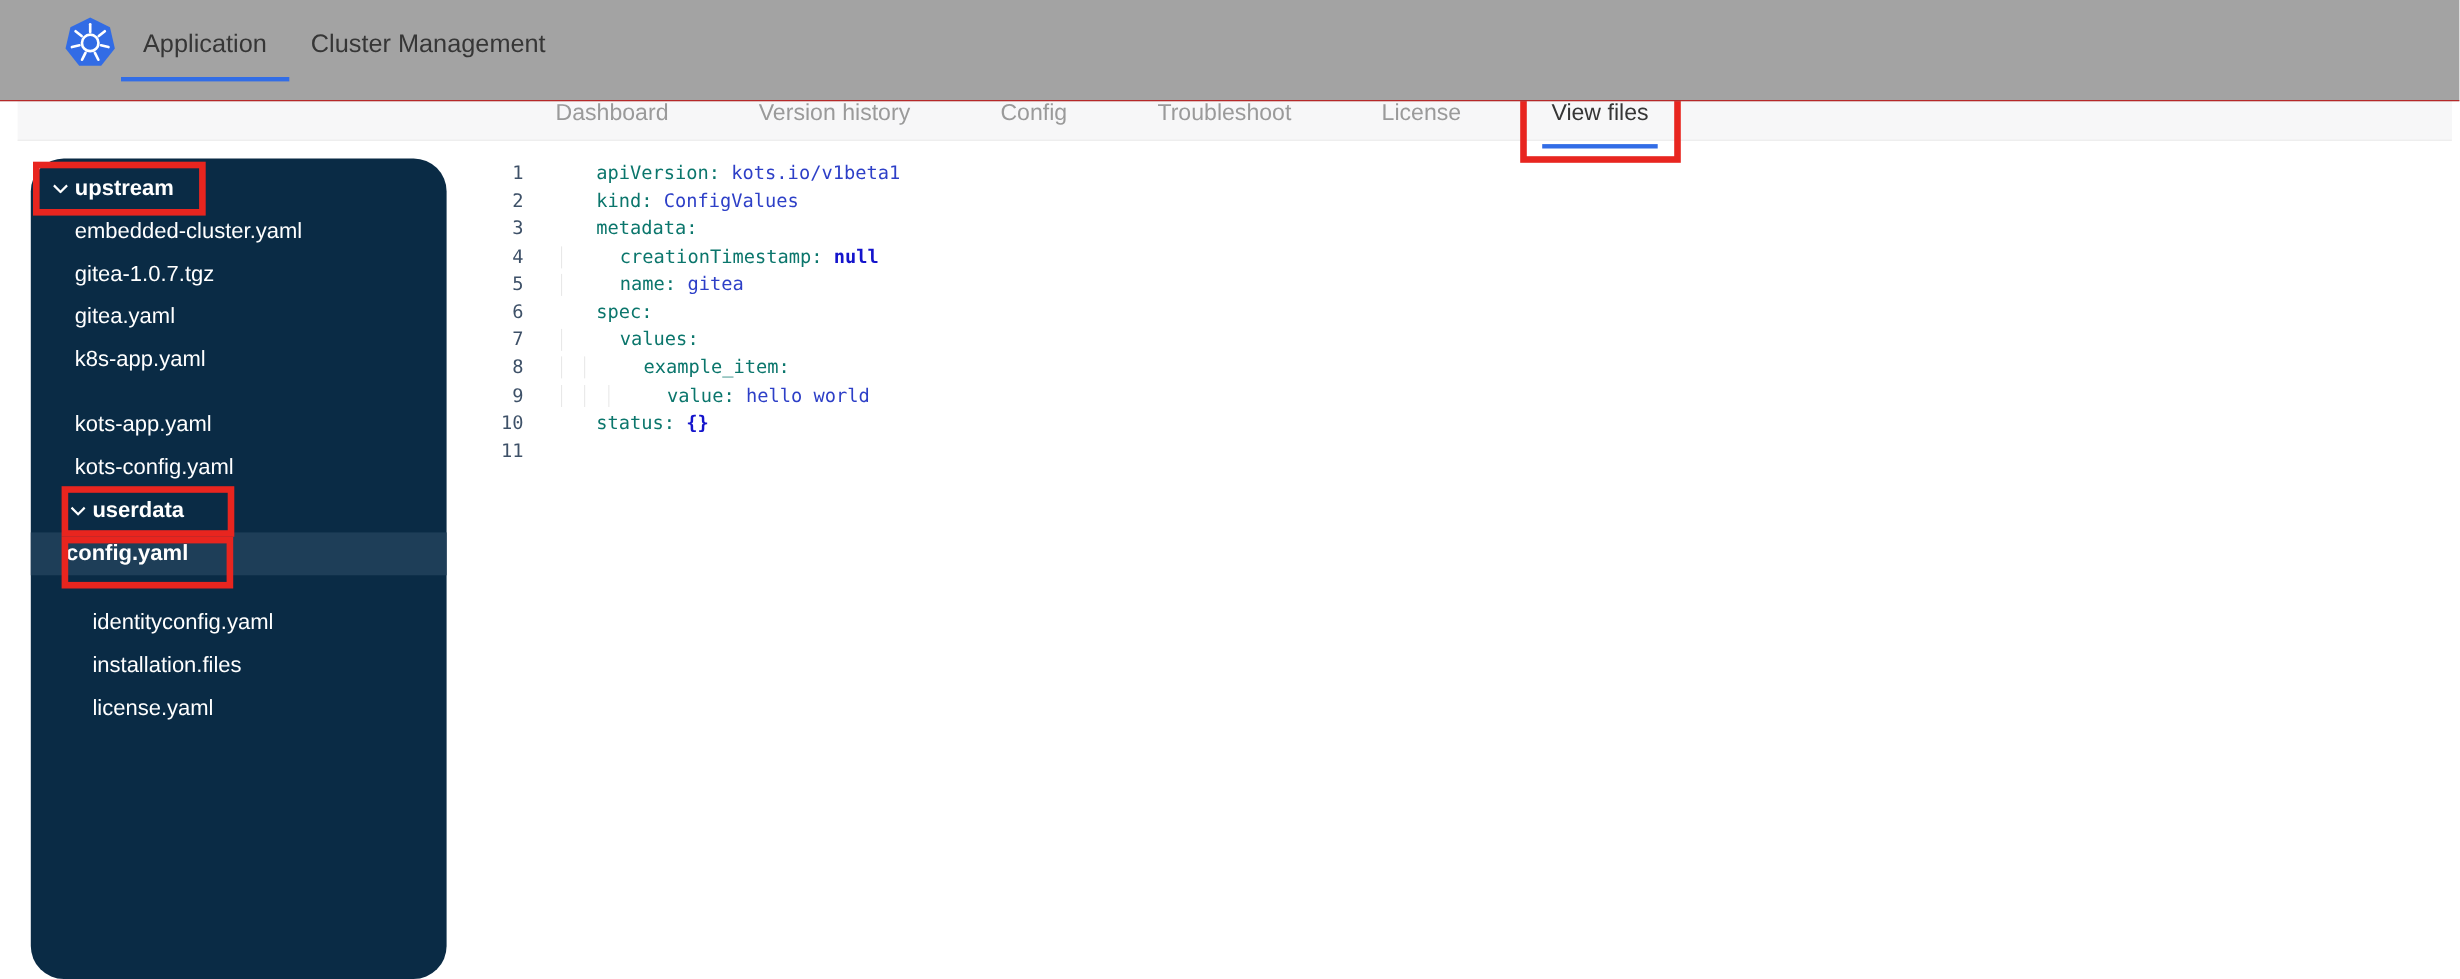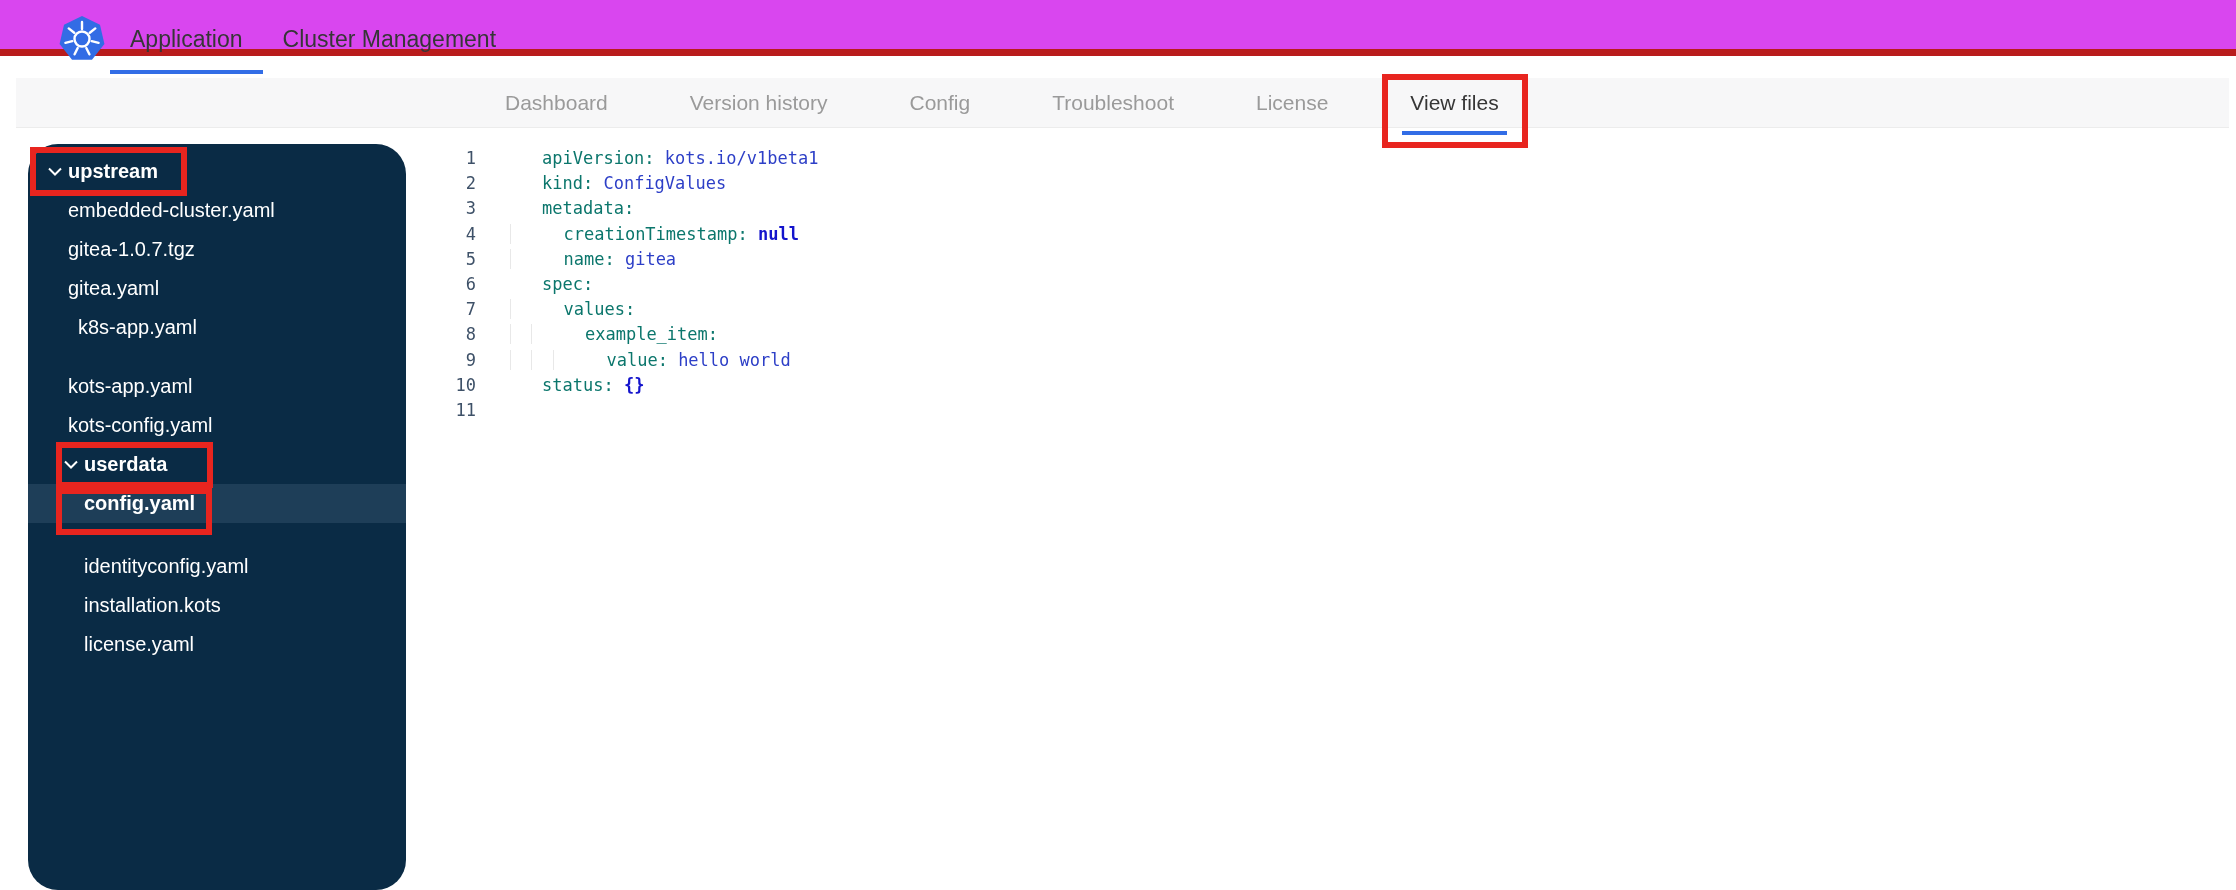--- a/index.html
+++ b/index.html
@@ -1,22 +1,22 @@
 <!DOCTYPE html>
 <html style="--accent-blue: #326de6; --annotation-red: #e8251f; --sidebar-bg: #0a2b45; --sidebar-selected: #1e3e58; --code-key: #0b766c; --code-value: #2d3fc7; --code-const: #1414cc; --gutter: #3e5168;"><head>
 <meta charset="utf-8">
 <style>
   * { margin:0; padding:0; box-sizing:border-box; }
   html,body { width:2236px; height:890px; background:#fff; overflow:hidden;
               font-family:"Liberation Sans", sans-serif; }
   body { position:relative; }
 
   
-  .header { position:absolute; left:0; top:0; width:2236px; height:56px;
-            background:#d946ef; border-bottom:7px solid #b91c1c; z-index:5; }
+  .header { position:absolute; left:0; top:0; width:2236px; height:92px;
+            background:#a3a3a3; border-bottom:1px solid #b91c1c; z-index:5; }
   .logo { position:absolute; left:58px; top:15px; width:48px; height:48px; cursor:pointer; }
   .header-tabs { position:absolute; left:110px; top:0; height:78px; display:flex; }
   .header-tab { position:relative; height:100%; display:flex; align-items:center;
                 padding:0 20px; font-size:23px; color:#363636; font-weight:500; cursor:pointer; }
   .header-tab.active::after { content:""; position:absolute; left:0; right:0; bottom:4px;
                 height:4px; background:var(--accent-blue); }
 
   
   .subnav { position:absolute; left:16px; top:78px; width:2213px; height:50px;
             background:#f7f7f8; border-bottom:1px solid #ececec;
@@ -115,47 +115,47 @@
     </div>
     <div class="tree-row file" data-name="tree-file-embedded-cluster-yaml" style="padding-left: 40px;">
       <span data-name="tree-item-label">embedded-cluster.yaml</span>
     </div>
     <div class="tree-row file" data-name="tree-file-gitea-1-0-7-tgz" style="padding-left: 40px;">
       <span data-name="tree-item-label">gitea-1.0.7.tgz</span>
     </div>
     <div class="tree-row file" data-name="tree-file-gitea-yaml" style="padding-left: 40px;">
       <span data-name="tree-item-label">gitea.yaml</span>
     </div>
-    <div class="tree-row file" data-name="tree-file-k8s-app-yaml" style="padding-left: 40px; margin-left: 10px;">
+    <div class="tree-row file" data-name="tree-file-k8s-app-yaml" style="padding-left: 40px;">
       <span data-name="tree-item-label">k8s-app.yaml</span>
     </div>
     <div class="tree-row file" data-name="tree-file-kots-app-yaml" style="padding-left: 40px; margin-top: 20px;">
       <span data-name="tree-item-label">kots-app.yaml</span>
     </div>
     <div class="tree-row file" data-name="tree-file-kots-config-yaml" style="padding-left: 40px;">
       <span data-name="tree-item-label">kots-config.yaml</span>
     </div>
     <div class="tree-row folder" data-name="tree-folder-userdata" style="padding-left: 36px;">
       <span class="chev" data-name="chevron-down-icon">
         <svg width="14" height="9" viewBox="0 0 14 9">
           <polyline points="1,1.5 7,7.5 13,1.5" fill="none" stroke="#fff" stroke-width="2"></polyline>
         </svg>
       </span>
       <span data-name="tree-item-label">userdata</span>
       <div class="tree-annotation" data-name="annotation-box-userdata"></div>
     </div>
-    <div class="tree-row file selected" data-name="tree-file-config-yaml" style="padding-left: 56px;">
+    <div class="tree-row file selected" data-name="tree-file-config-yaml" style="padding-left: 32px;">
       <span data-name="tree-item-label">config.yaml</span>
       <div class="tree-annotation" data-name="annotation-box-config-yaml"></div>
     </div>
     <div class="tree-row file" data-name="tree-file-identityconfig-yaml" style="padding-left: 56px; margin-top: 24px;">
       <span data-name="tree-item-label">identityconfig.yaml</span>
     </div>
     <div class="tree-row file" data-name="tree-file-installation-yaml" style="padding-left: 56px;">
-      <span data-name="tree-item-label">installation.kots</span>
+      <span data-name="tree-item-label">installation.files</span>
     </div>
     <div class="tree-row file" data-name="tree-file-license-yaml" style="padding-left: 56px;">
       <span data-name="tree-item-label">license.yaml</span>
     </div>
   </div>
 
 <div class="editor" data-name="code-editor">
     <div class="code-line" data-name="code-line"><span class="gutter" data-name="line-number">1</span><span data-name="code-line-text"><span class="tk-key">apiVersion:</span><span class="tk-plain"> </span><span class="tk-value">kots.io/v1beta1</span></span></div>
     <div class="code-line" data-name="code-line"><span class="gutter" data-name="line-number">2</span><span data-name="code-line-text"><span class="tk-key">kind:</span><span class="tk-plain"> </span><span class="tk-value">ConfigValues</span></span></div>
     <div class="code-line" data-name="code-line"><span class="gutter" data-name="line-number">3</span><span data-name="code-line-text"><span class="tk-key">metadata:</span></span></div>

